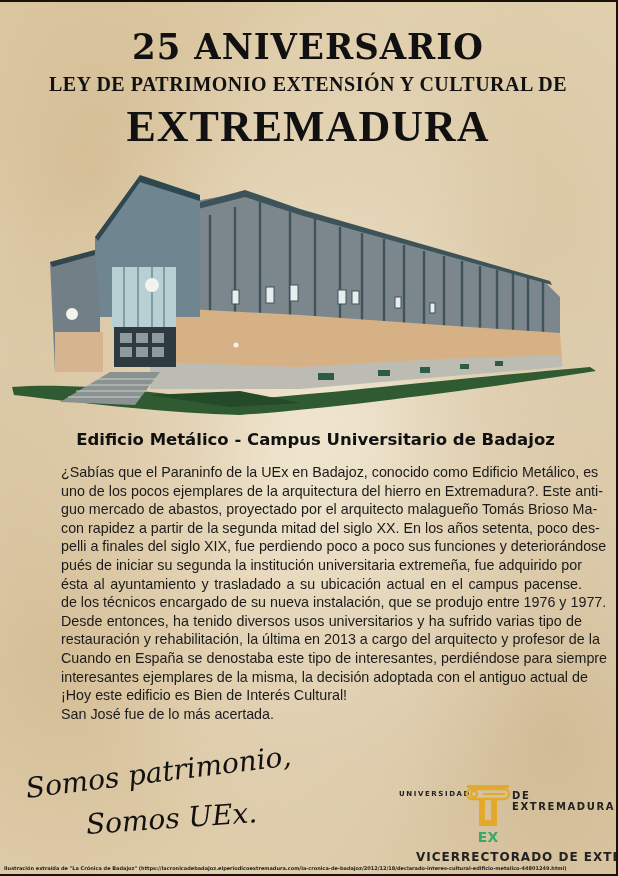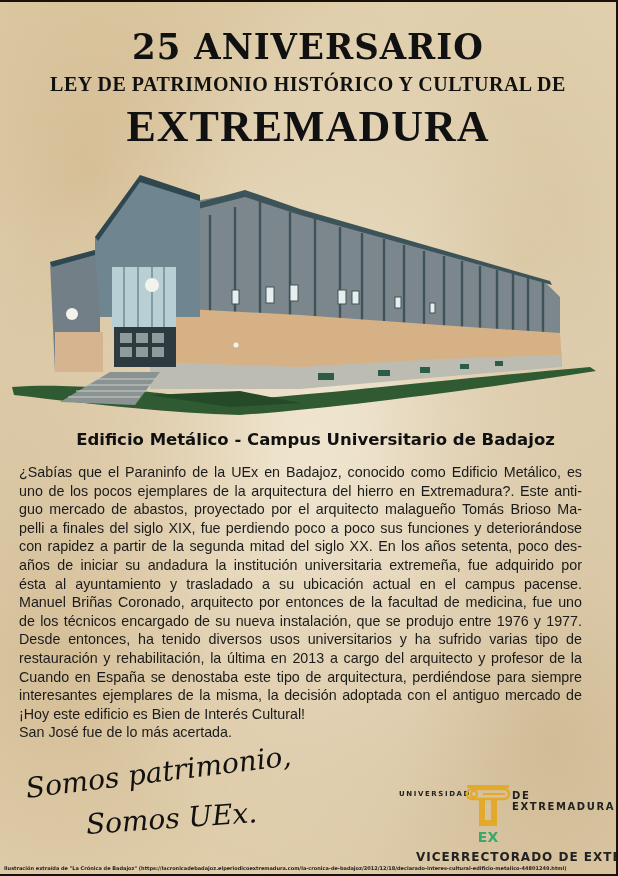--- a/index.html
+++ b/index.html
@@ -37,21 +37,21 @@
   }
   .illustration { position: absolute; left: 0; top: 155px; width: 618px; height: 260px; }
   .caption {
     position: absolute; left: 0; right: 0; top: 428px; text-align: center;
     font-family: "DejaVu Sans", sans-serif; font-weight: bold; font-size: 16.5px; color: #111; padding-left: 15px;
   }
   .body-text {
     position: absolute; left: 19px; top: 461px; width: 563px;
     font-family: "Liberation Sans", sans-serif; font-size: 14.3px; line-height: 18.6px; color: #1b1b1b;
   }
-  .body-text .line { display: block; text-align: justify; text-align-last: justify; white-space: nowrap; }
+  .body-text .line { display: block; text-align: justify; text-align-last: justify; white-space: nowrap; margin-left: 42px; }
   .body-text .line.last { text-align-last: left; }
   .slogan {
     position: absolute; left: 26px; top: 770px;
     font-family: "DejaVu Serif", serif; font-style: italic; font-size: 28px; color: #111; line-height: 34px;
   }
   .slogan .l1 { display: block; transform: rotate(-7deg); transform-origin: left center; }
   .slogan .l2 { display: block; margin-left: 60px; margin-top: 2px; transform: rotate(-4deg); transform-origin: left center; }
   .logo { position: absolute; left: 395px; top: 778px; width: 200px; height: 82px; }
   .logo .uni { position: absolute; left: 4px; top: 10px; font-family: "DejaVu Sans", sans-serif; font-weight: bold; font-size: 7px; letter-spacing: 1.6px; color: #222; }
   .logo .ext { position: absolute; left: 117px; top: 10px; font-family: "DejaVu Sans", sans-serif; font-weight: bold; font-size: 10px; letter-spacing: 1.6px; color: #222; }
@@ -61,21 +61,21 @@
     position: absolute; left: 4px; bottom: 3px; width: 610px;
     font-family: "DejaVu Sans", sans-serif; font-weight: bold; font-size: 5px; color: #222; white-space: nowrap; overflow: hidden;
   }
 </style>
 </head>
 <body>
 
 <div class="poster">
 
   <div class="title-main">25 ANIVERSARIO</div>
-  <div class="title-sub">LEY DE  PATRIMONIO HISTÓRICO Y CULTURAL DE</div>
+  <div class="title-sub">LEY DE  PATRIMONIO EXTENSIÓN Y CULTURAL DE</div>
   <div class="title-region">EXTREMADURA</div>
 
   <svg class="illustration" viewBox="0 0 618 260" xmlns="http://www.w3.org/2000/svg">
 
     <path d="M12 230 C 60 226, 120 232, 160 236 L 220 244 C 300 240, 420 225, 590 210 L 596 214 C 480 232, 330 252, 240 258 C 170 256, 100 248, 14 238 Z" fill="#2f5a32"></path>
     <path d="M150 238 L 230 250 L 300 246 L 240 234 Z" fill="#244a28"></path>
 
     <path d="M190 45 L 245 35 L 300 55 L 440 95 L 545 125 L 560 140 L 560 180 L 440 172 L 300 160 L 190 160 Z" fill="#7c878d"></path>
 
     <g stroke="#3f5358" stroke-width="2.4">
@@ -159,30 +159,29 @@
       <line x1="92" y1="222" x2="156" y2="222"></line>
     </g>
   </svg>
 
   <div class="caption">Edificio Metálico - Campus Universitario de Badajoz</div>
 
   <div class="body-text">
     <span class="line">¿Sabías que el Paraninfo de la UEx en Badajoz, conocido como Edificio Metálico, es</span>
     <span class="line">uno de los pocos ejemplares de la arquitectura del hierro en Extremadura?. Este anti-</span>
     <span class="line">guo mercado de abastos, proyectado por el arquitecto malagueño Tomás Brioso Ma-</span>
+    <span class="line">con rapidez a partir de la segunda mitad del siglo XX. En los años setenta, poco des-</span>
     <span class="line">pelli a finales del siglo XIX, fue perdiendo poco a poco sus funciones y deteriorándose</span>
-    <span class="line">con rapidez a partir de la segunda mitad del siglo XX. En los años setenta, poco des-</span>
-    <span class="line">años de iniciar su andadura la institución universitaria extremeña, fue adquirido por</span>
+    <span class="line">pués de iniciar su segunda la institución universitaria extremeña, fue adquirido por</span>
     <span class="line">ésta al ayuntamiento y trasladado a su ubicación actual en el campus pacense.</span>
-    <span class="line">Manuel Briñas Coronado, arquitecto por entonces de la facultad de medicina, fue uno</span>
     <span class="line">de los técnicos encargado de su nueva instalación, que se produjo entre 1976 y 1977.</span>
     <span class="line">Desde entonces, ha tenido diversos usos universitarios y ha sufrido varias tipo de</span>
     <span class="line">restauración y rehabilitación, la última en 2013 a cargo del arquitecto y profesor de la</span>
-    <span class="line">Cuando en España se denostaba este tipo de arquitectura, perdiéndose para siempre</span>
-    <span class="line">interesantes ejemplares de la misma, la decisión adoptada con el antiguo mercado de</span>
+    <span class="line">Cuando en España se denostaba este tipo de interesantes, perdiéndose para siempre</span>
+    <span class="line">interesantes ejemplares de la misma, la decisión adoptada con el antiguo actual de</span>
     <span class="line last">¡Hoy este edificio es Bien de Interés Cultural!</span>
     <span class="line last">San José fue de lo más acertada.</span>
   </div>
 
   <div class="slogan">
     <span class="l1">Somos patrimonio,</span>
     <span class="l2">Somos UEx.</span>
   </div>
 
   <div class="logo">

